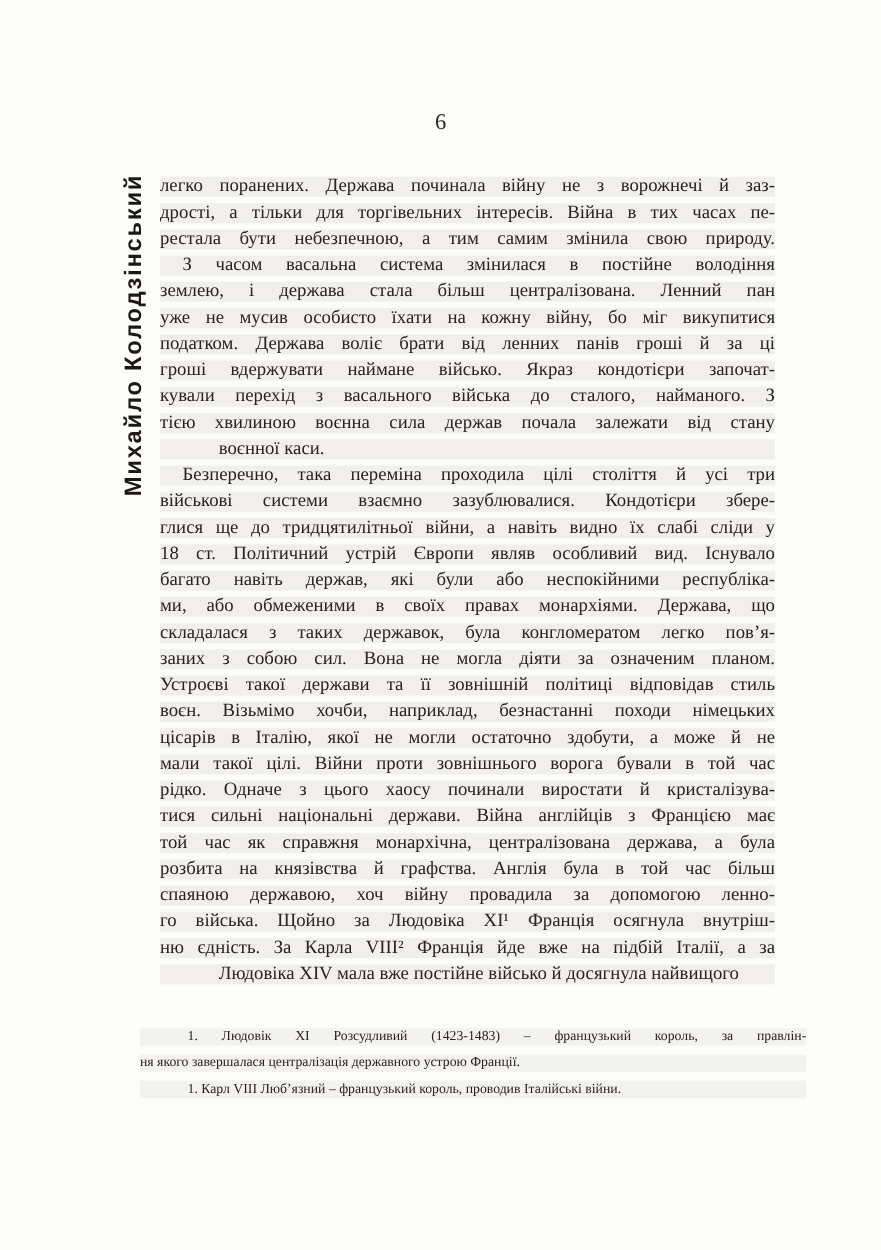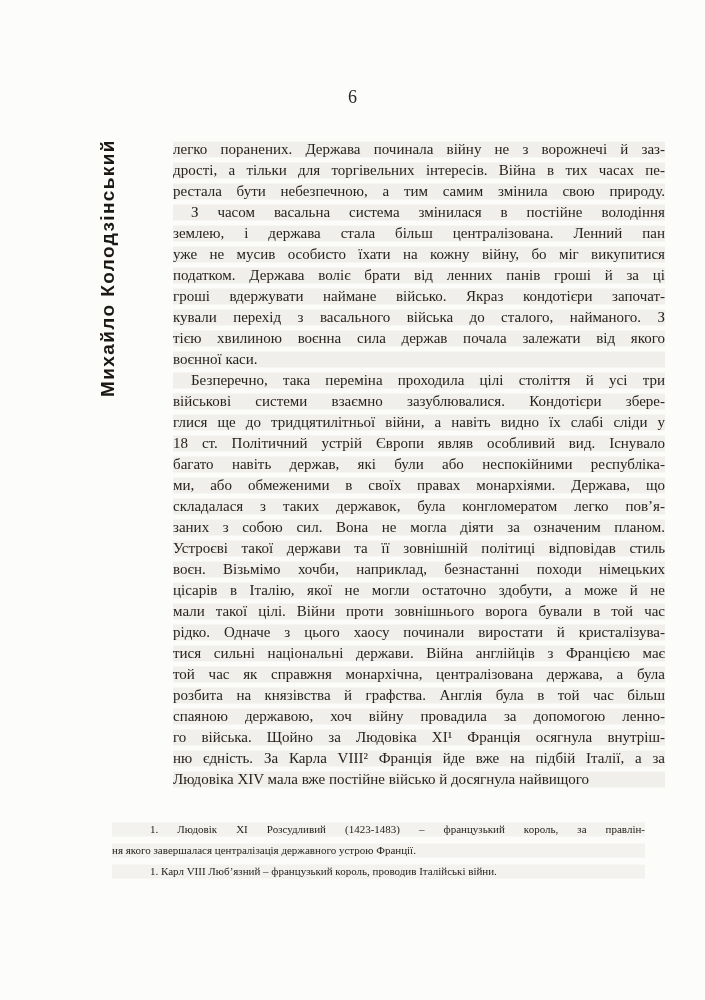--- a/index.html
+++ b/index.html
@@ -29,32 +29,31 @@
     font-family:"Liberation Sans", sans-serif;
     font-weight:700;
     font-size:19px;
     letter-spacing:1.4px;
     color:#1c1915;
   }
   .body-text {
     position:absolute;
     left:128px; top:139px; width:492px;
     font-size:15px;
-    margin-left:45px;
   }
   .line {
     height:21px;
     line-height:21px;
     white-space:nowrap;
     text-align:justify;
     text-align-last:justify;
     background:linear-gradient(to bottom, rgba(0,0,0,0) 2px, rgba(210,206,196,0.28) 3px, rgba(210,206,196,0.28) 18px, rgba(0,0,0,0) 19px);
   }
   .line.ind { text-indent:18px; }
-  .line.noj { text-align-last:left; }
+  .line.noj { text-align-last:left;padding-left:47px; }
   .footnotes {
     position:absolute;
     left:112px; top:819px; width:533px;
     font-size:11px;
   }
   .fline {
     height:21px;
     line-height:21px;
     white-space:nowrap;
     text-align:justify;
@@ -75,21 +74,21 @@
   <div class="body-text">
       <div class="line">легко поранених. Держава починала війну не з ворожнечі й заз-</div>
       <div class="line">дрості, а тільки для торгівельних інтересів. Війна в тих часах пе-</div>
       <div class="line">рестала бути небезпечною, а тим самим змінила свою природу.</div>
       <div class="line ind">З часом васальна система змінилася в постійне володіння</div>
       <div class="line">землею, і держава стала більш централізована. Ленний пан</div>
       <div class="line">уже не мусив особисто їхати на кожну війну, бо міг викупитися</div>
       <div class="line">податком. Держава воліє брати від ленних панів гроші й за ці</div>
       <div class="line">гроші вдержувати наймане військо. Якраз кондотієри започат-</div>
       <div class="line">кували перехід з васального війська до сталого, найманого. З</div>
-      <div class="line">тією хвилиною воєнна сила держав почала залежати від якого</div>
+      <div class="line">тією хвилиною воєнна сила держав почала залежати від стану</div>
       <div class="line noj">воєнної каси.</div>
       <div class="line ind">Безперечно, така переміна проходила цілі століття й усі три</div>
       <div class="line">військові системи взаємно зазублювалися. Кондотієри збере-</div>
       <div class="line">глися ще до тридцятилітньої війни, а навіть видно їх слабі сліди у</div>
       <div class="line">18 ст. Політичний устрій Європи являв особливий вид. Існувало</div>
       <div class="line">багато навіть держав, які були або неспокійними республіка-</div>
       <div class="line">ми, або обмеженими в своїх правах монархіями. Держава, що</div>
       <div class="line">складалася з таких державок, була конгломератом легко пов’я-</div>
       <div class="line">заних з собою сил. Вона не могла діяти за означеним планом.</div>
       <div class="line">Устроєві такої держави та її зовнішній політиці відповідав стиль</div>

